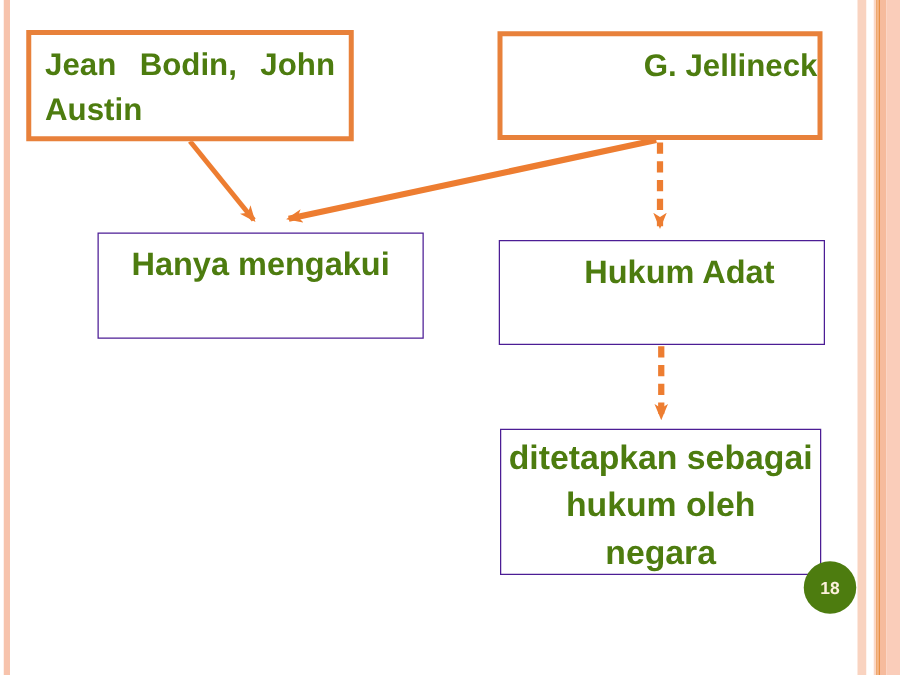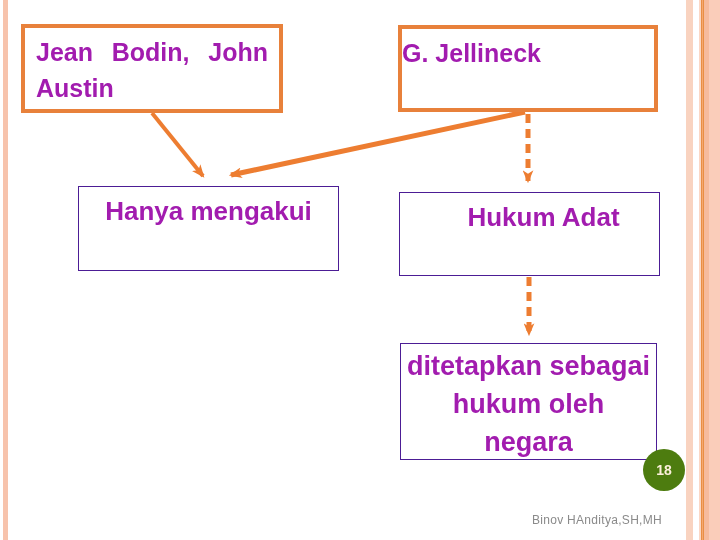--- a/index.html
+++ b/index.html
@@ -27,37 +27,37 @@
   svg.arrows {
     position: absolute; left: 0; top: 0; width: 720px; height: 540px;
     pointer-events: none;
   }
   svg.arrows line { stroke: #ED7D31; }
   svg.arrows .solid  { stroke-width: 4; }
   svg.arrows .solid2 { stroke-width: 5; }
   svg.arrows .dashed { stroke-width: 5; stroke-dasharray: 9 6; }
 
   .node {
-    position: absolute; background: #ffffff; color: #a21caf;
+    position: absolute; background: #ffffff; color: #4d7c0f;
   }
   .node-strong { border: 4px solid #E8813B; }
   .node-light  { border: 1px solid #4c1d95; }
 
   .n-jean {
     left: 21px; top: 24px; width: 262px; height: 89px;
     padding: 6px 11px 0 11px;
     font-size: 25px; font-weight: bold; line-height: 36px;
     text-align: justify;
   }
   .jl { display: block; text-align: justify; text-align-last: justify; }
   .nl { display: block; }
 
   .n-jellineck {
     left: 398px; top: 25px; width: 260px; height: 87px;
-    padding-top: 6px; text-align: left;
+    padding-top: 6px; text-align: right;
     font-size: 25px; font-weight: bold; line-height: 36px;
   }
   .n-hanya {
     left: 78px; top: 186px; width: 261px; height: 85px;
     padding-top: 7px; text-align: center;
     font-size: 26px; font-weight: bold; line-height: 34px;
   }
   .n-adat {
     left: 399px; top: 192px; width: 261px; height: 84px;
     padding-top: 7px; text-align: center;
@@ -128,15 +128,14 @@
   <div class="node node-light n-ditetapkan">
     <span class="nl">ditetapkan sebagai</span>
     <span class="nl">hukum oleh</span>
     <span class="nl">negara</span>
   </div>
 
   <div class="page-circle">
     <span>18</span>
   </div>
 
-  <div class="footer-credit">Binov HAnditya,SH,MH</div>
 
 </div>
 
 </body></html>

